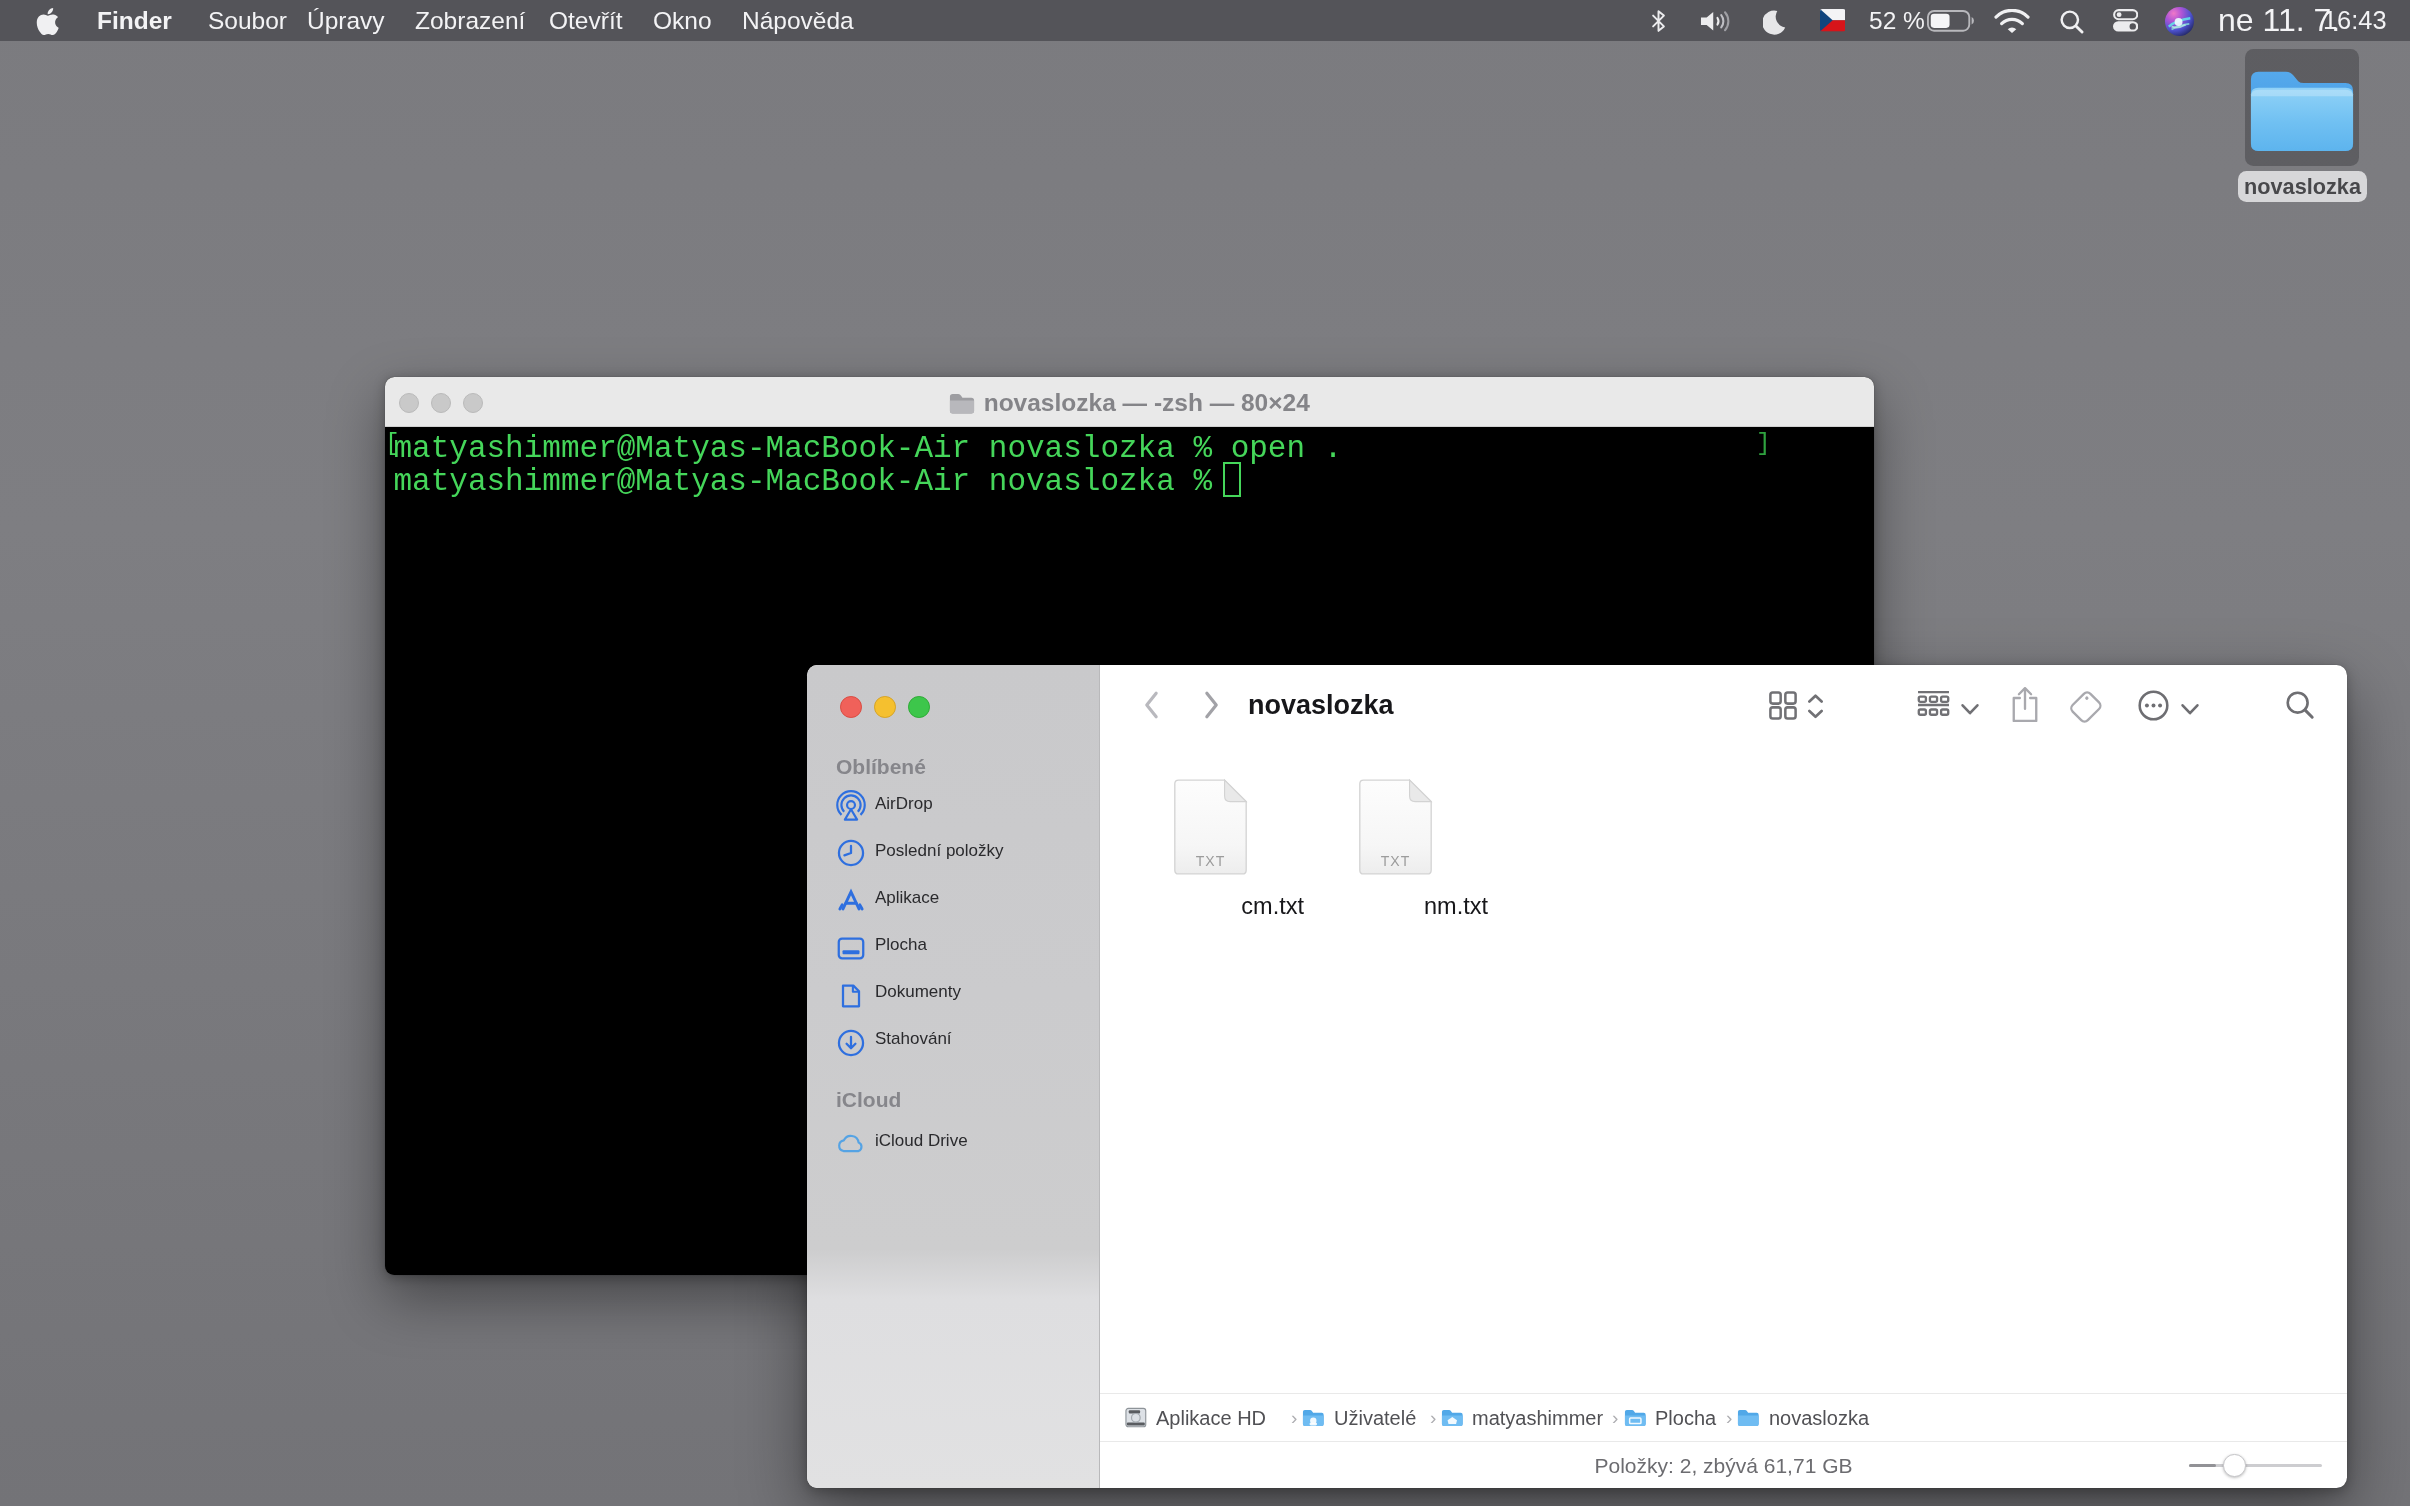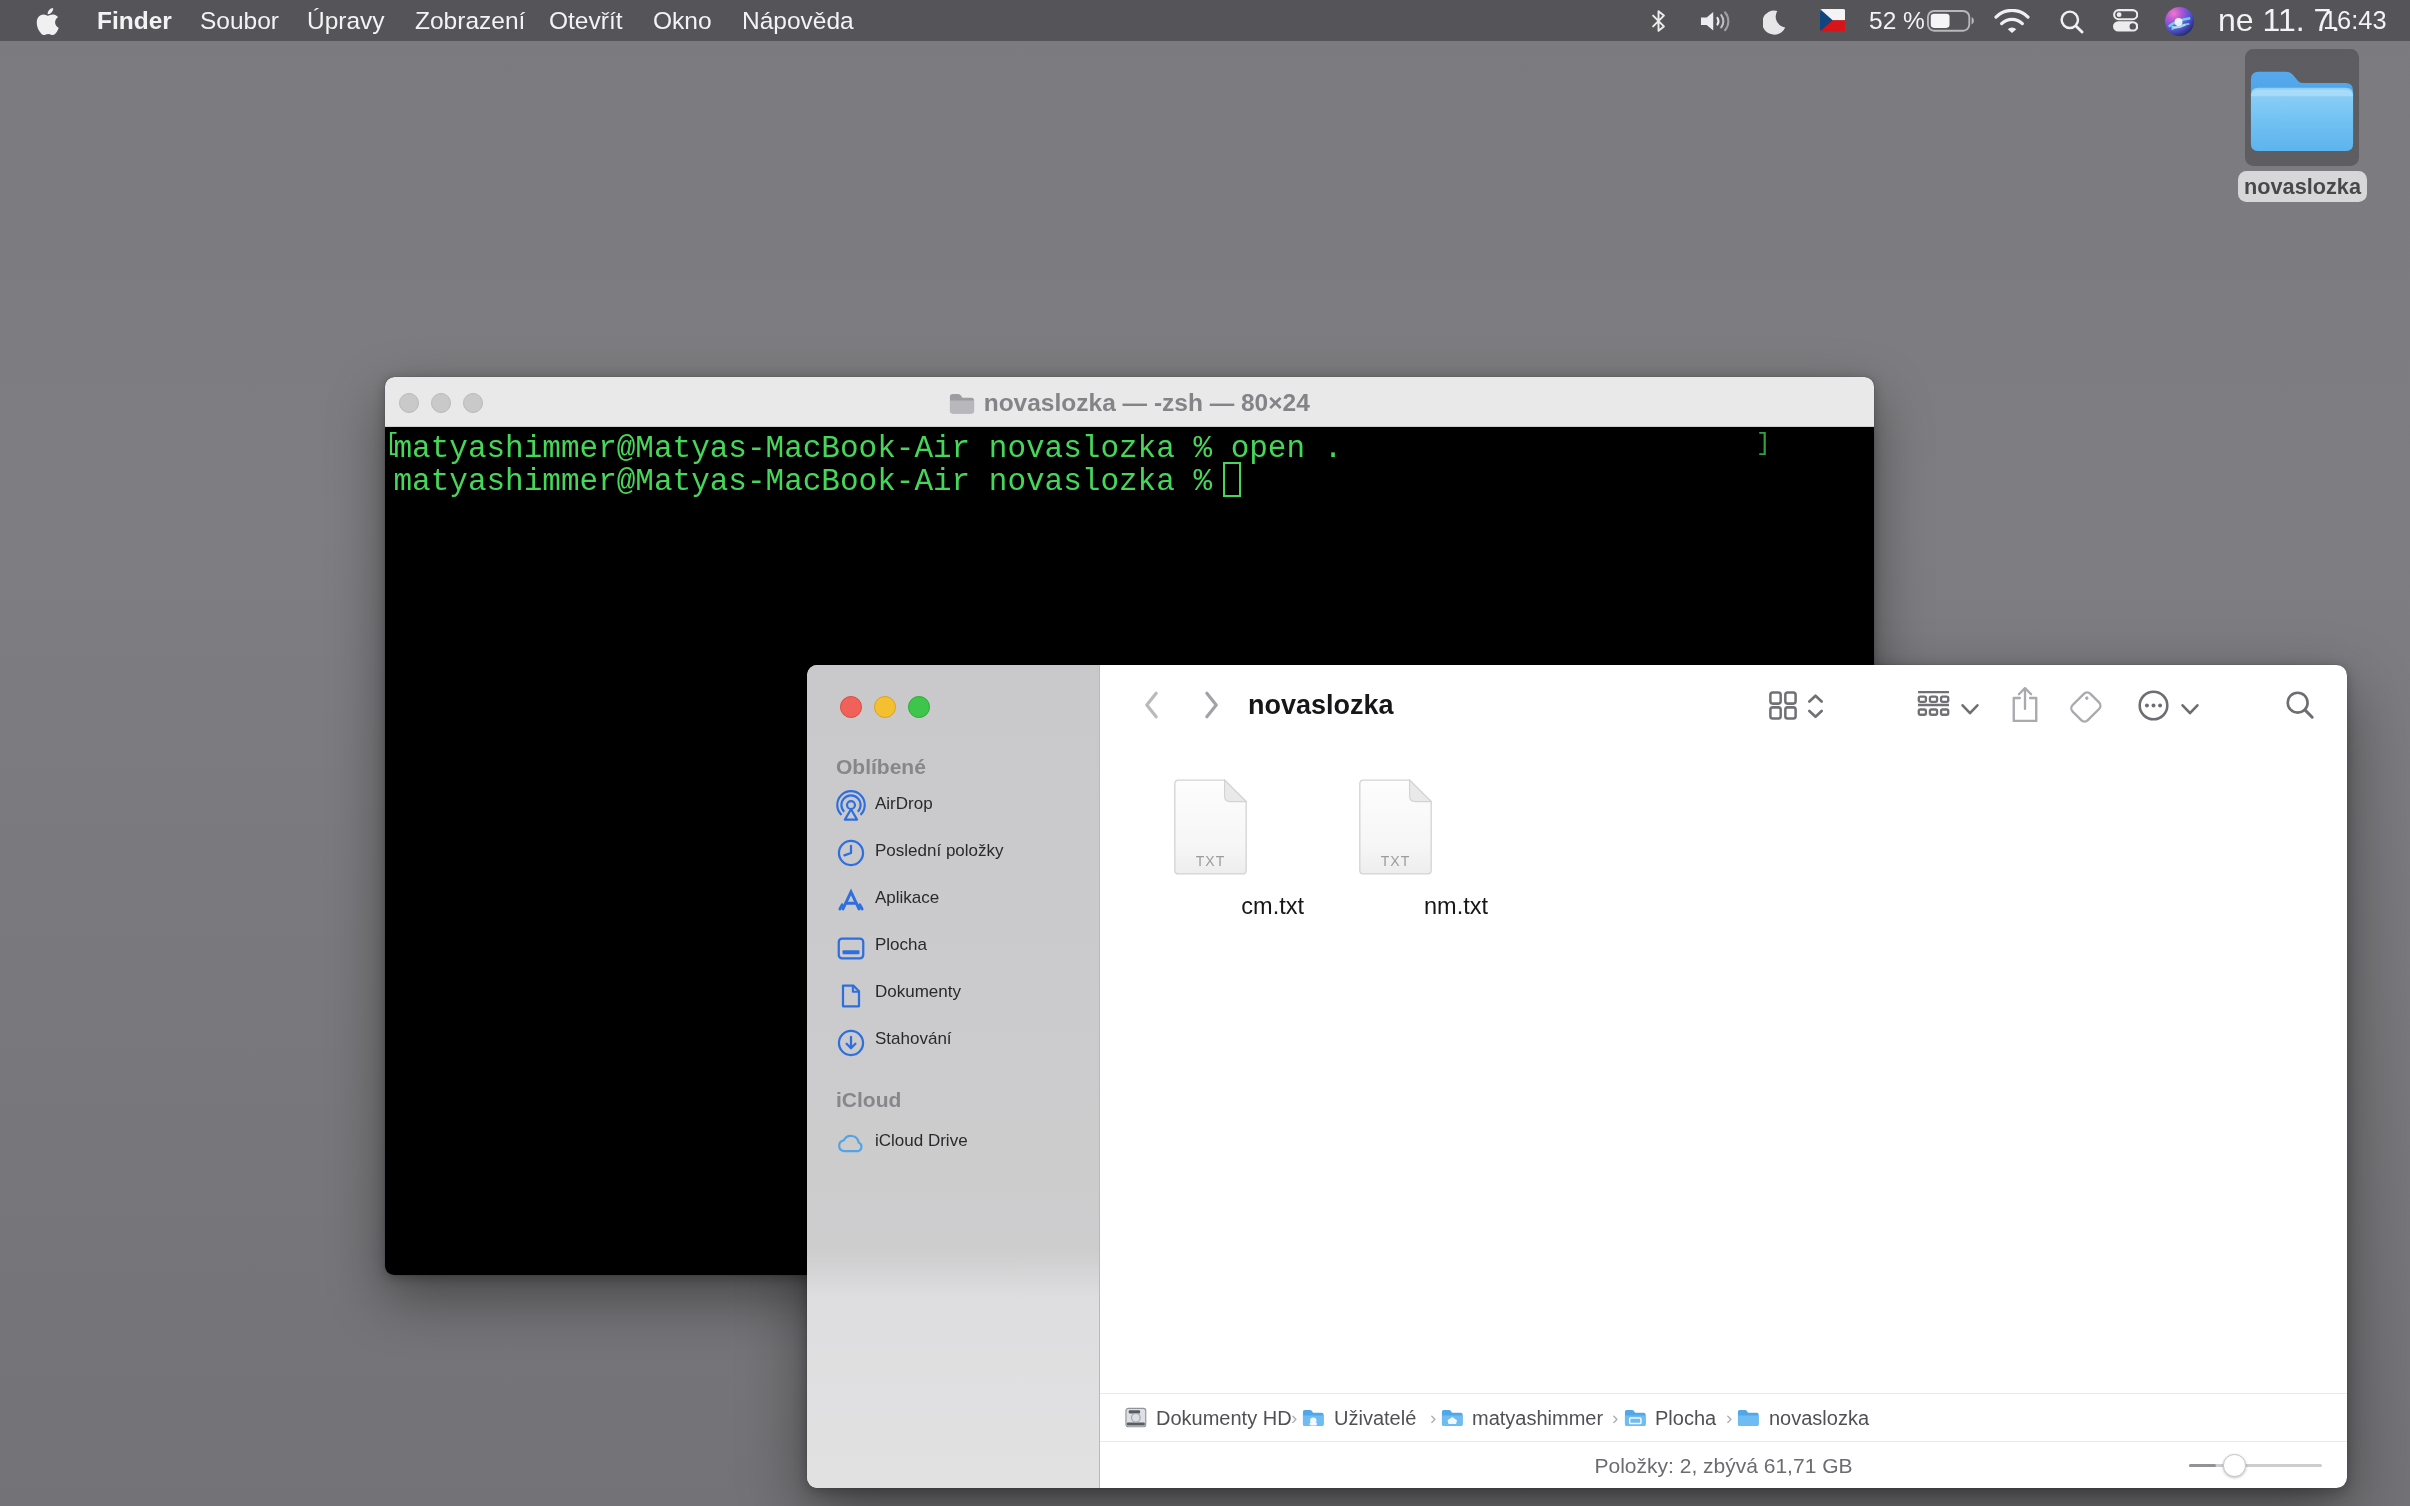--- a/index.html
+++ b/index.html
@@ -56,21 +56,21 @@
 #dsel { position:absolute; left:2245px; top:49px; width:114px; height:117px; border-radius:8.5px; background:rgba(30,30,34,.32); }
 #dlabel { position:absolute; left:2238px; top:171px; width:129px; height:31px; border-radius:8.5px; background:#d7d7d9;
   text-align:center; line-height:31px; font-size:21.7px; font-weight:bold; color:#48484b; }
 </style></head>
 <body>
 <div id="menubar">
   <svg class="abs" style="left:36px;top:7.5px" width="23.5" height="27" viewBox="0 0 814 1000">
       <path fill="#f0f0f2" d="M788.1 340.9c-5.8 4.5-108.2 62.2-108.2 190.5 0 148.4 130.3 200.9 134.2 202.2-.6 3.2-20.7 71.9-68.7 141.9-42.8 61.6-87.5 123.1-155.5 123.1s-85.5-39.5-164-39.5c-76.5 0-103.7 40.8-165.9 40.8s-105.6-57-155.5-127C46.7 790.7 0 663 0 541.8c0-194.4 126.4-297.5 250.8-297.5 66.1 0 121.2 43.4 162.7 43.4 39.5 0 101.1-46 176.3-46 28.5 0 130.9 2.6 198.3 99.2zM554.1 159.4c31.1-36.9 53.1-88.1 53.1-139.3 0-7.1-.6-14.3-1.9-20.1-50.6 1.9-110.8 33.7-147.1 75.8-28.5 32.4-55.1 83.6-55.1 135.5 0 7.8 1.3 15.6 1.9 18.1 3.2.6 8.4 1.3 13.6 1.3 45.4 0 102.5-30.4 135.5-71.3z"></path>
     </svg>
   <span class="mi bold" style="left:97px">Finder</span>
-  <span class="mi" style="left:200px">Soubor</span>
+  <span class="mi" style="left:208px">Soubor</span>
   <span class="mi" style="left:307px">Úpravy</span>
   <span class="mi" style="left:415px">Zobrazení</span>
   <span class="mi" style="left:549px">Otevřít</span>
   <span class="mi" style="left:653px">Okno</span>
   <span class="mi" style="left:742px">Nápověda</span>
 
   <svg class="abs" style="left:1650px;top:7.5px" width="17" height="26" viewBox="0 0 18 28">
     <path d="M3.2 8.2 L14.8 19.8 L9 24.6 L9 3.4 L14.8 8.2 L3.2 19.8" fill="none" stroke="#ececee" stroke-width="2.1" stroke-linecap="round" stroke-linejoin="round"></path>
     </svg>
   <svg class="abs" style="left:1699px;top:8.5px" width="36" height="24.5" viewBox="0 0 38 26">
@@ -318,21 +318,21 @@
   </svg>
   <div class="flabel" style="left:496px;top:228px">nm.txt</div>
 
   <div id="pathbar">
     <svg class="abs" style="left:25.4px;top:13px" width="21.7" height="21.7" viewBox="0 0 23 23">
       <rect x="1" y="1.5" width="21" height="19.5" rx="2.5" fill="#dde1e6" stroke="#8e9499" stroke-width="1.2"></rect>
       <rect x="4" y="3.5" width="12" height="3.4" rx="1" fill="#595c60"></rect>
       <rect x="2" y="16.5" width="19" height="3" rx="1" fill="#595c60"></rect>
       <circle cx="11.5" cy="11.5" r="4.6" fill="none" stroke="#a5abb1" stroke-width="1.3"></circle>
       </svg>
-    <span class="pb-t" style="left:56px">Dokumenty HD</span>
+    <span class="pb-t" style="left:56px">Aplikace HD</span>
     <span class="pb-c" style="left:191px">›</span>
     <svg class="abs" style="left:202px;top:14px" width="22.6" height="19" viewBox="0 0 24 20">
       <path d="M1 4 Q1 2 3 2 L8.5 2 Q9.8 2 10.5 3.2 L11.8 5 L21 5 Q23 5 23 7 L23 17 Q23 19 21 19 L3 19 Q1 19 1 17 Z" fill="#51a8e8"></path>
       <path d="M1 8 L23 8 L23 17 Q23 19 21 19 L3 19 Q1 19 1 17 Z" fill="#6fbcf2"></path>
       <circle cx="12" cy="13.5" r="3.4" fill="#fff" opacity=".9"></circle>
         <rect x="8" y="15.5" width="8" height="3" rx="1.5" fill="#fff" opacity=".9"></rect>
       </svg>
     <span class="pb-t" style="left:234px">Uživatelé</span>
     <span class="pb-c" style="left:330px">›</span>
     <svg class="abs" style="left:341px;top:14px" width="22.6" height="19" viewBox="0 0 24 20">

